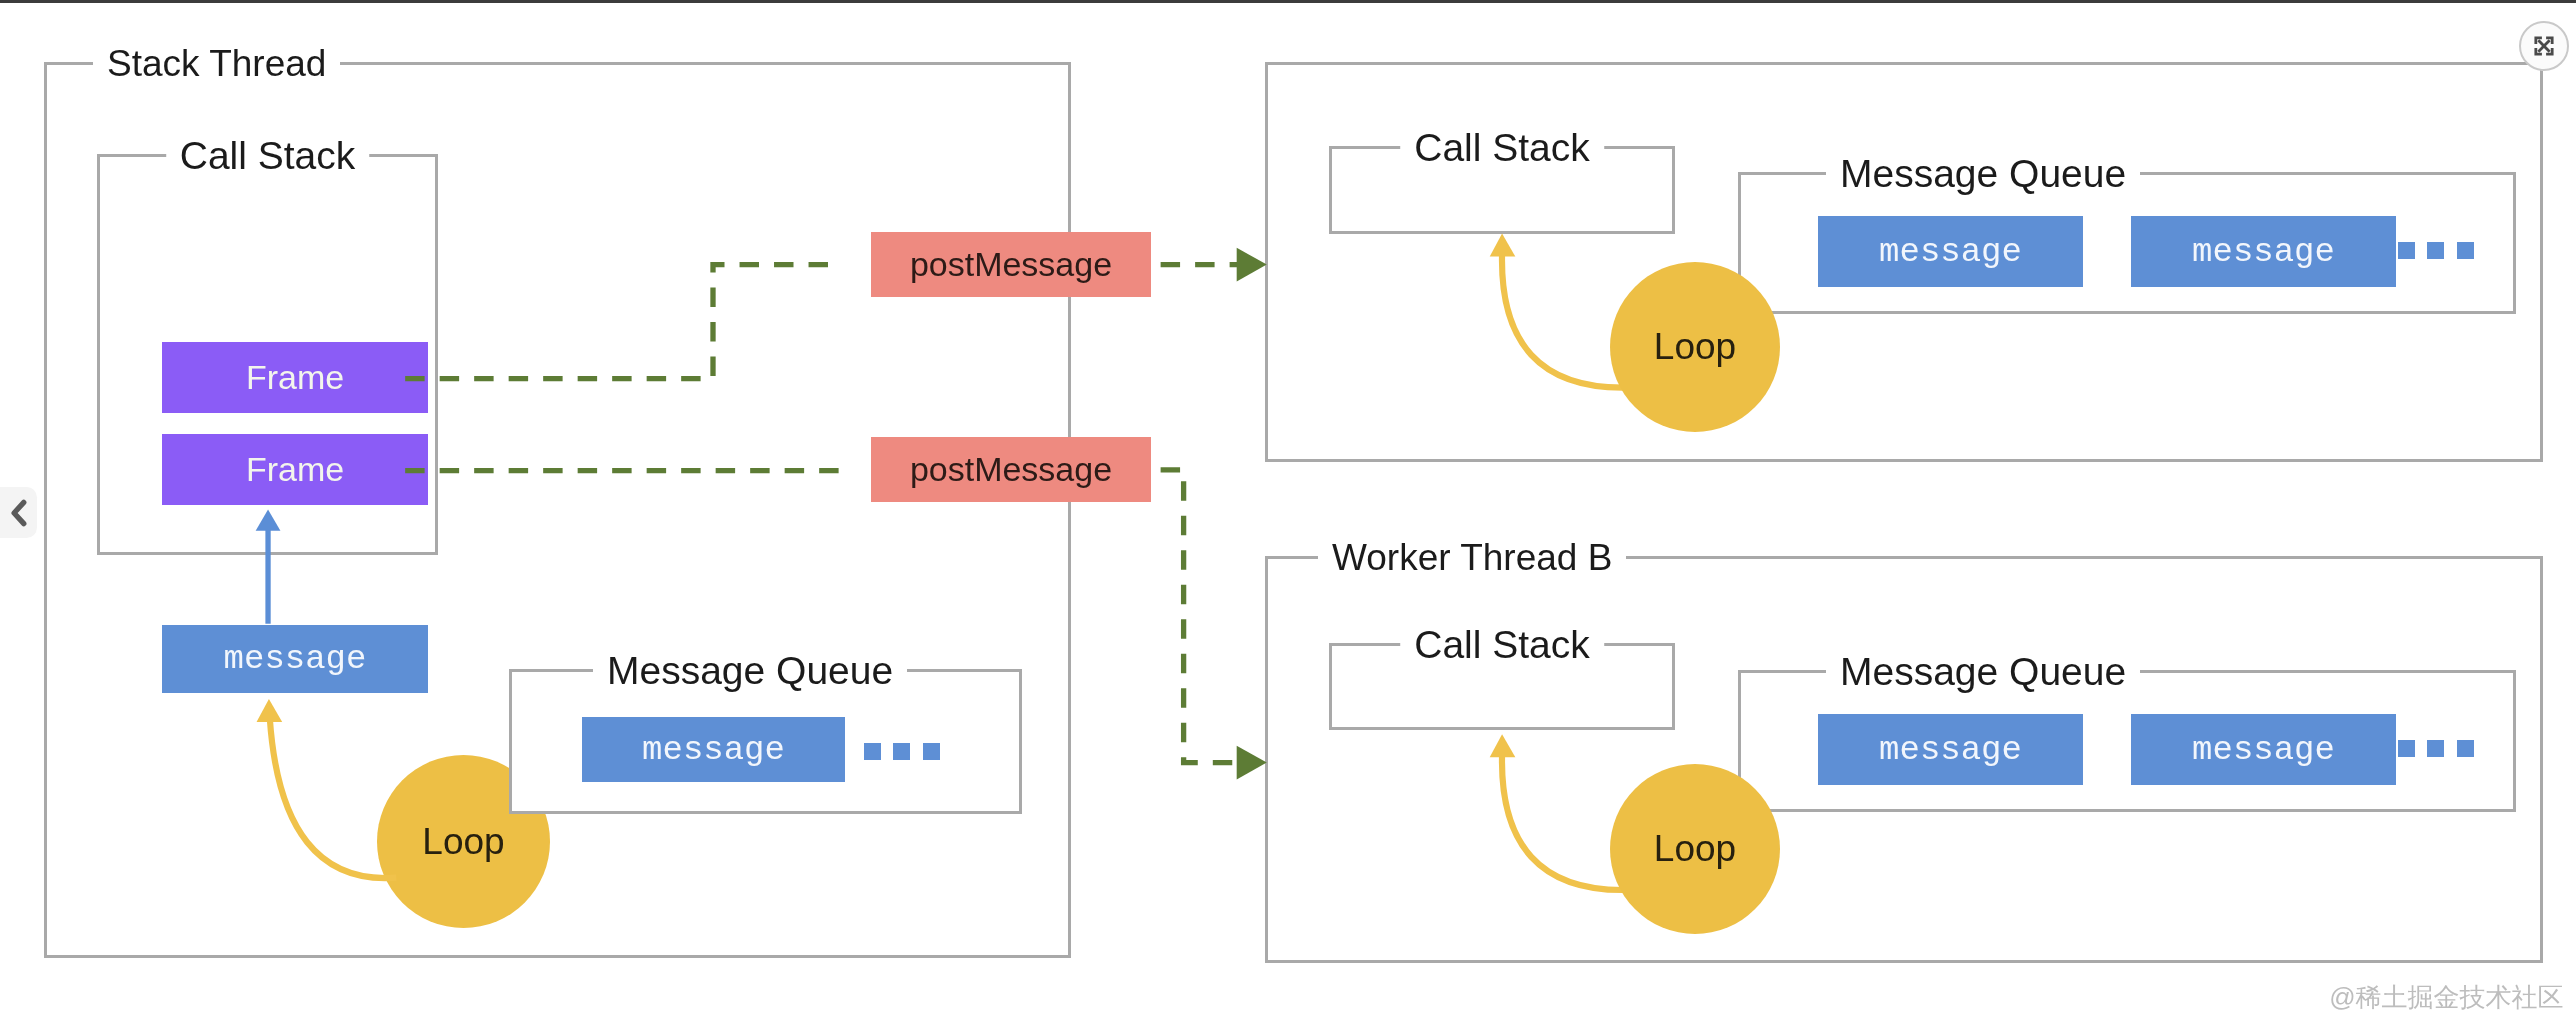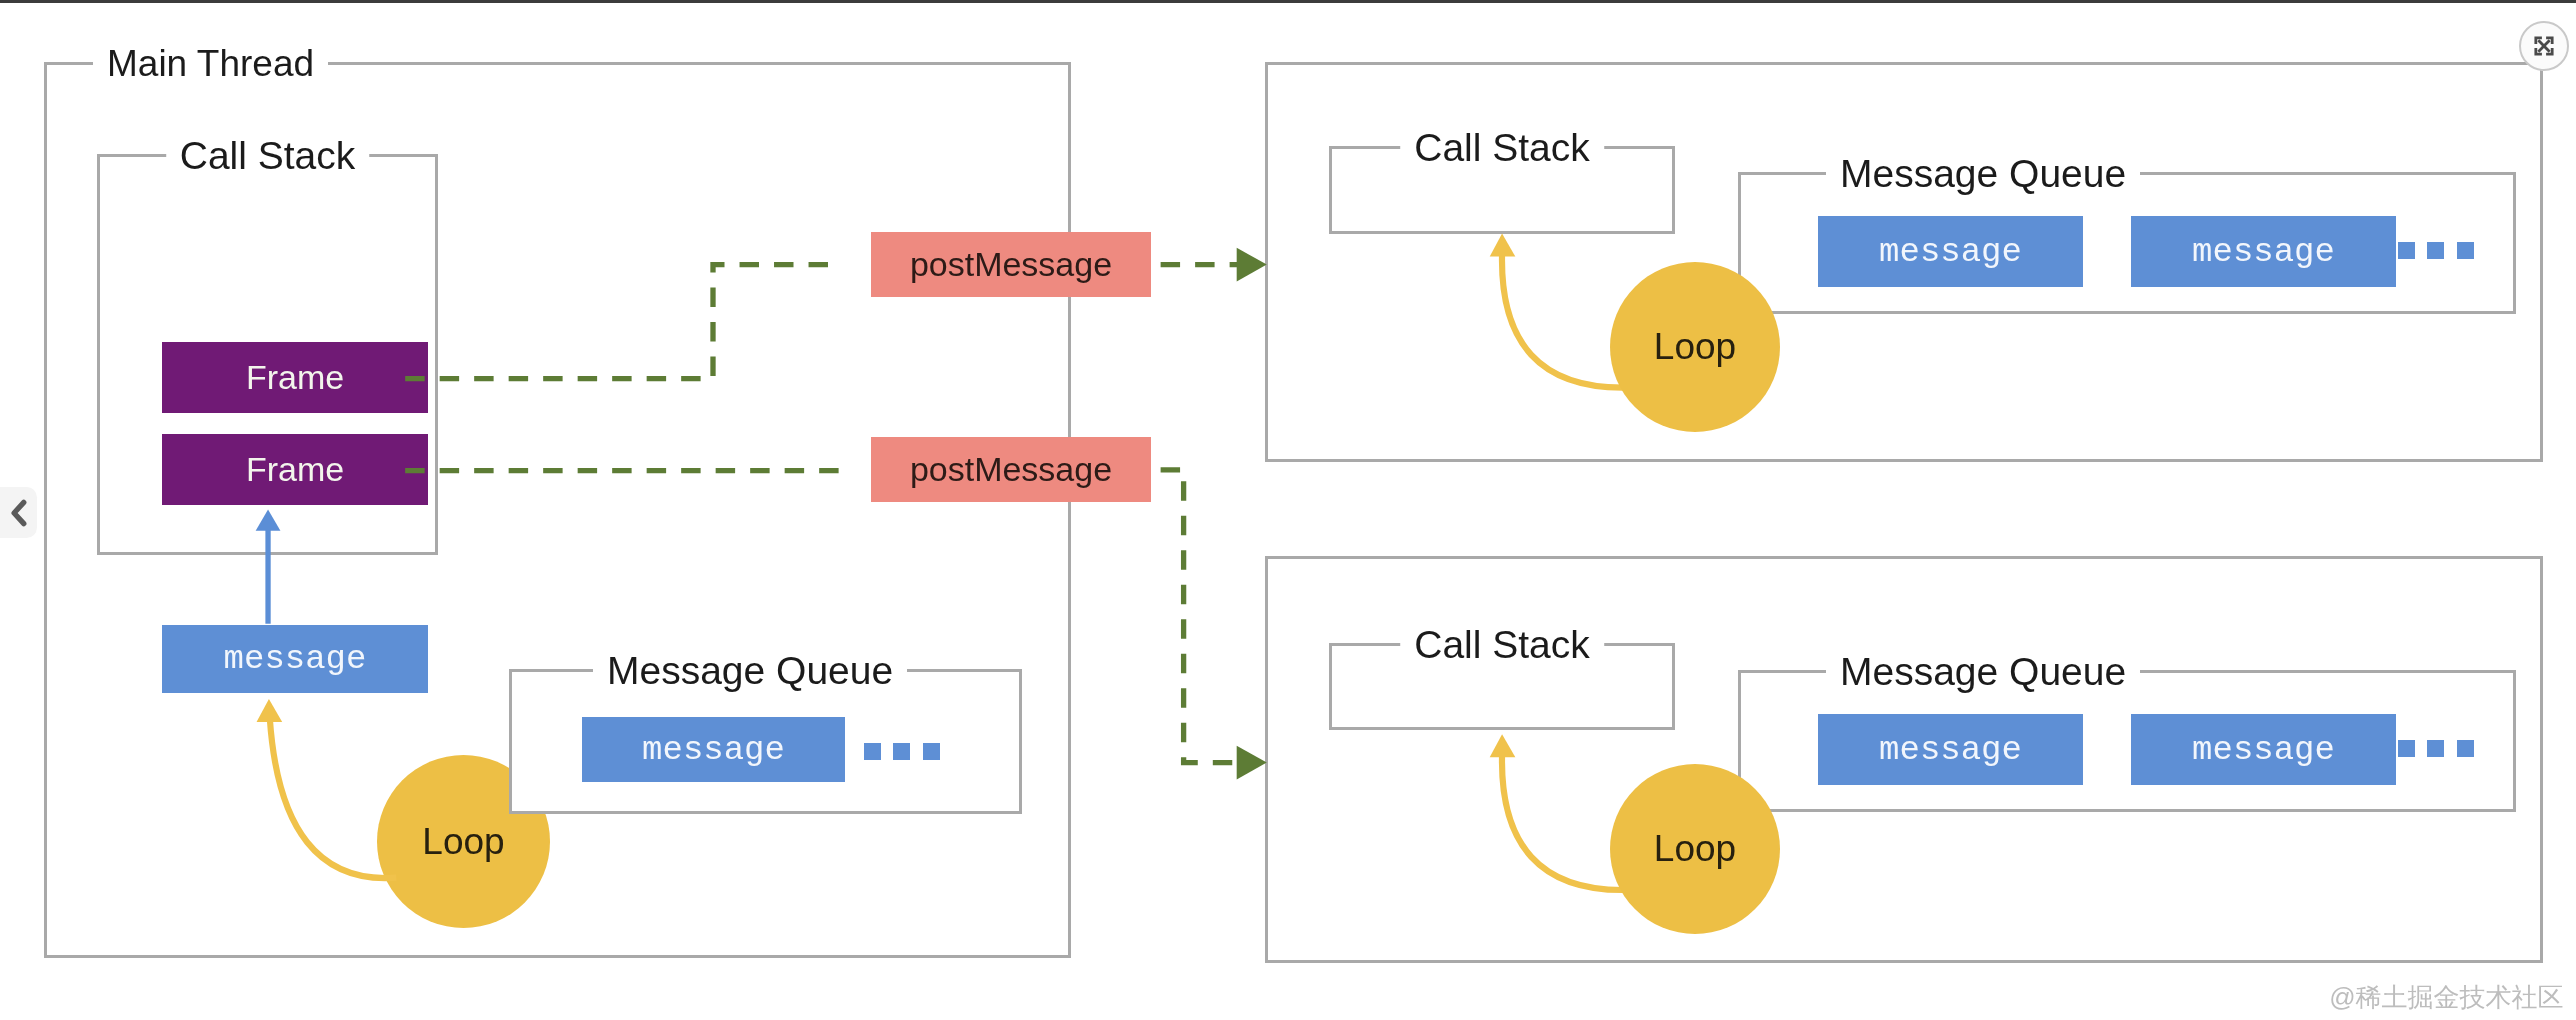--- a/index.html
+++ b/index.html
@@ -11,21 +11,21 @@
   
   .obox{position:absolute;border:3.5px solid #a9a9a9;box-sizing:border-box;}
   .obox-label{position:absolute;top:-26.5px;background:#ffffff;padding:0 14px;
               color:#1b1b1b;font-size:37px;line-height:50px;white-space:nowrap;font-weight:400;}
   .sub-label{font-size:39px;line-height:48px;top:-25px;}
   .center-label{left:50%;transform:translateX(-50%);}
 
   
   .chip{position:absolute;display:flex;align-items:center;justify-content:center;
         font-size:34px;box-sizing:border-box;margin-left:28px;}
-  .chip.green{background:#701a75;color:#f3f5ec;}
+  .chip.green{background:#8b5cf6;color:#f3f5ec;}
   .chip.blue{background:#5e8fd5;color:#f2f6fc;font-family:Liberation Mono, monospace;}
   .chip.salmon{background:#ee8a80;color:#2d1b17;z-index:6;}
 
   .loop{position:absolute;border-radius:50%;background:#edbf45;display:flex;
         align-items:center;justify-content:center;color:#27200f;font-size:37px;}
   .loop.front{z-index:5;}
   .loop.back{z-index:0;}
 
   .queue-bg{background:#ffffff;z-index:1;}
 
@@ -44,21 +44,21 @@
 
   .watermark{position:absolute;right:12.4px;top:980px;color:#bdbdbd;font-size:26px;z-index:7;}
 </style>
 </head>
 <body>
 
 <div id="stage">
   <div class="topline"></div>
 
   <div class="obox" style="left:44px;top:62px;width:1027px;height:896px;">
-    <div class="obox-label" style="left:46px;">Main Thread</div>
+    <div class="obox-label" style="left:46px;">Stack Thread</div>
 
     <div class="obox" style="left:50px;top:89px;width:341px;height:401px;">
       <div class="obox-label sub-label center-label">Call Stack</div>
       <div class="chip green" style="left:34px;top:185px;width:266px;height:71px;">Frame</div>
       <div class="chip green" style="left:34px;top:277px;width:266px;height:71px;">Frame</div>
     </div>
 
     <div class="chip blue" style="left:87px;top:560px;width:266px;height:68px;">message</div>
 
     <div class="obox queue-bg" style="left:462px;top:604px;width:513px;height:145px;">
@@ -95,20 +95,21 @@
           <span></span>
       </div>
     </div>
   </div>
 
   <div class="loop front" style="left:1610px;top:262px;width:170px;height:170px;">
     <span>Loop</span>
   </div>
 
   <div class="obox" style="left:1265px;top:556px;width:1278px;height:407px;">
+    <div class="obox-label" style="left:50px;">Worker Thread B</div>
 
     <div class="obox" style="left:61px;top:84px;width:346px;height:87px;">
       <div class="obox-label sub-label center-label">Call Stack</div>
     </div>
 
     <div class="obox" style="left:470px;top:111px;width:778px;height:142px;">
       <div class="obox-label sub-label" style="left:85px;">Message Queue</div>
       <div class="chip blue" style="left:49px;top:41px;width:265px;height:71px;">message</div>
       <div class="chip blue" style="left:362px;top:41px;width:265px;height:71px;">message</div>
       <div class="dots" style="left:657px;top:67px;">

